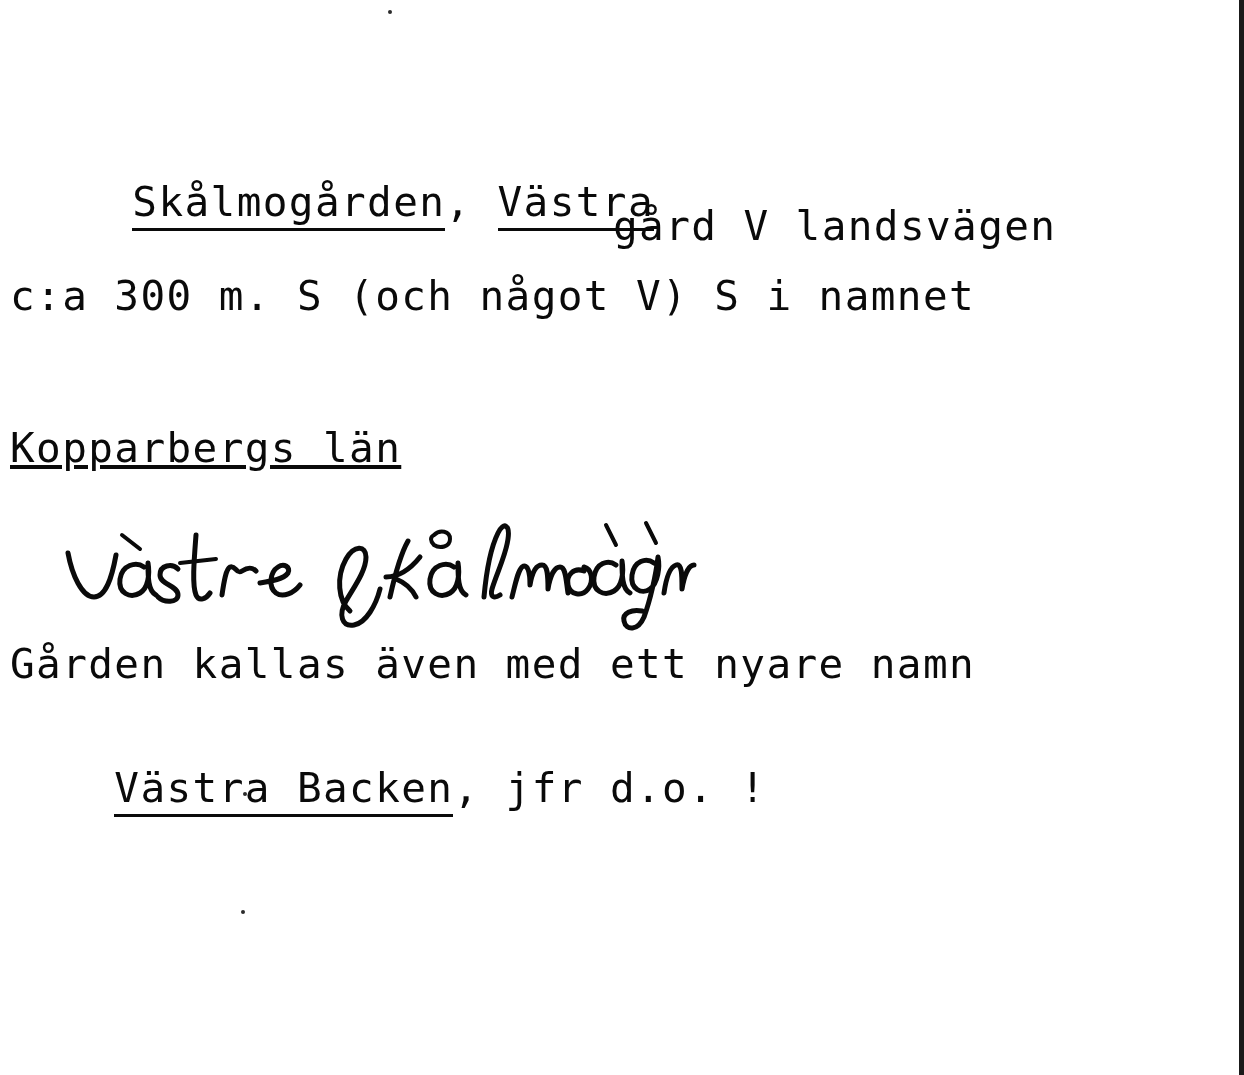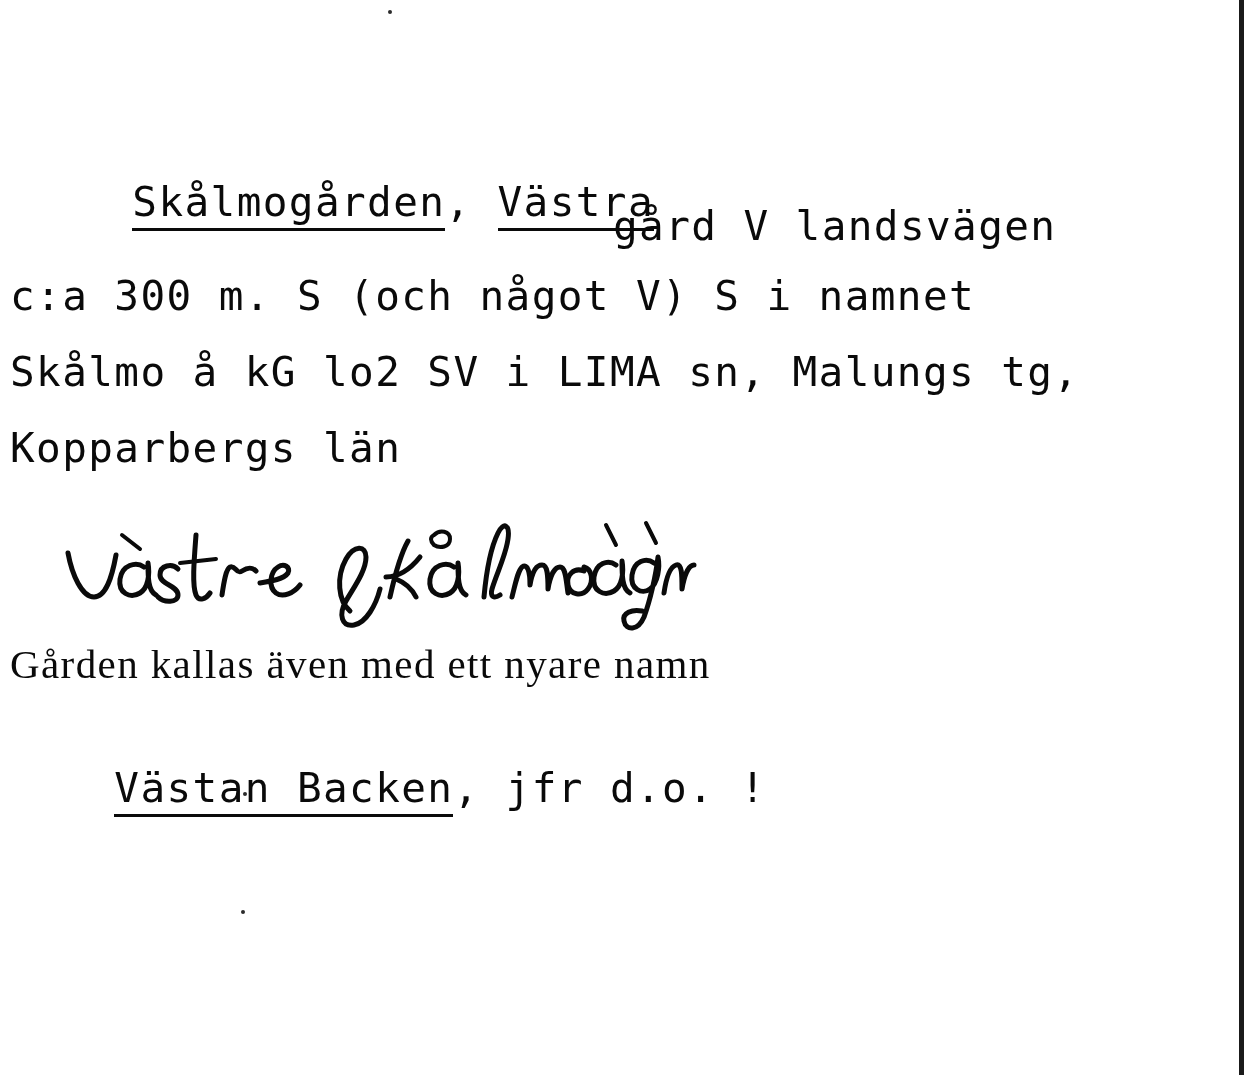--- a/index.html
+++ b/index.html
@@ -84,23 +84,22 @@
   <div class="speck" style="left:241px; top:910px; width:4px; height:4px;"></div>
 
   <div class="typed" style="left:28px; top:130px;">
     <span class="underline">Skålmogården</span><span>, </span><span class="underline">Västra</span>
   </div>
 
   <div class="typed" style="left:613px; top:202px;">gård V landsvägen</div>
 
   <div class="typed" style="left:10px; top:272px;">c:a 300 m. S (och något V) S i namnet</div>
 
-  <div class="typed" style="left:10px; top:348px;">Skålmo å kG lo2 SV i LIMA sn, Malungs tg,</div>
 
-  <div class="typed" style="left:10px; top:424px;">Kopparbergs län</div>
+  <div class="typed" style="left:10px; top:424px;text-decoration:underline;">Kopparbergs län</div>
 
   <div class="handwriting">
     <svg viewBox="0 0 640 130" width="640" height="130" aria-hidden="true">
       <g fill="none" stroke="#0a0a0a" stroke-width="5" stroke-linecap="round" stroke-linejoin="round">
 
         <path d="M8 48 C12 70, 22 92, 34 92 C46 92, 52 72, 56 50"></path>
 
         <path d="M84 62 C76 56, 62 60, 60 74 C58 88, 70 94, 80 88 C88 83, 90 70, 88 58 C88 72, 88 86, 96 90"></path>
 
         <path d="M62 30 L80 44" stroke-width="4"></path>
@@ -134,20 +133,20 @@
 
         <path d="M594 58 C586 52, 574 56, 572 70 C570 84, 582 90, 590 84 C598 78, 600 62, 598 52 C596 70, 590 96, 584 112 C578 126, 566 126, 564 116 C562 108, 572 104, 582 106"></path>
 
         <path d="M586 18 L596 38" stroke-width="4"></path>
 
         <path d="M604 88 C606 74, 610 62, 616 60 C622 58, 622 70, 622 84 C624 72, 628 60, 634 60"></path>
       </g>
     </svg>
   </div>
 
-  <div class="typed" style="left:10px; top:640px;font-family:Liberation Serif, serif;">Gården kallas även med ett nyare namn</div>
+  <div class="typed" style="left:10px; top:640px;">Gården kallas även med ett nyare namn</div>
 
   <div class="typed" style="left:10px; top:716px;">
-    <span class="underline">Västan Backen</span><span>, jfr d.o. !</span>
+    <span class="underline">Västra Backen</span><span>, jfr d.o. !</span>
   </div>
 
 
 </div>
 
 </body></html>

